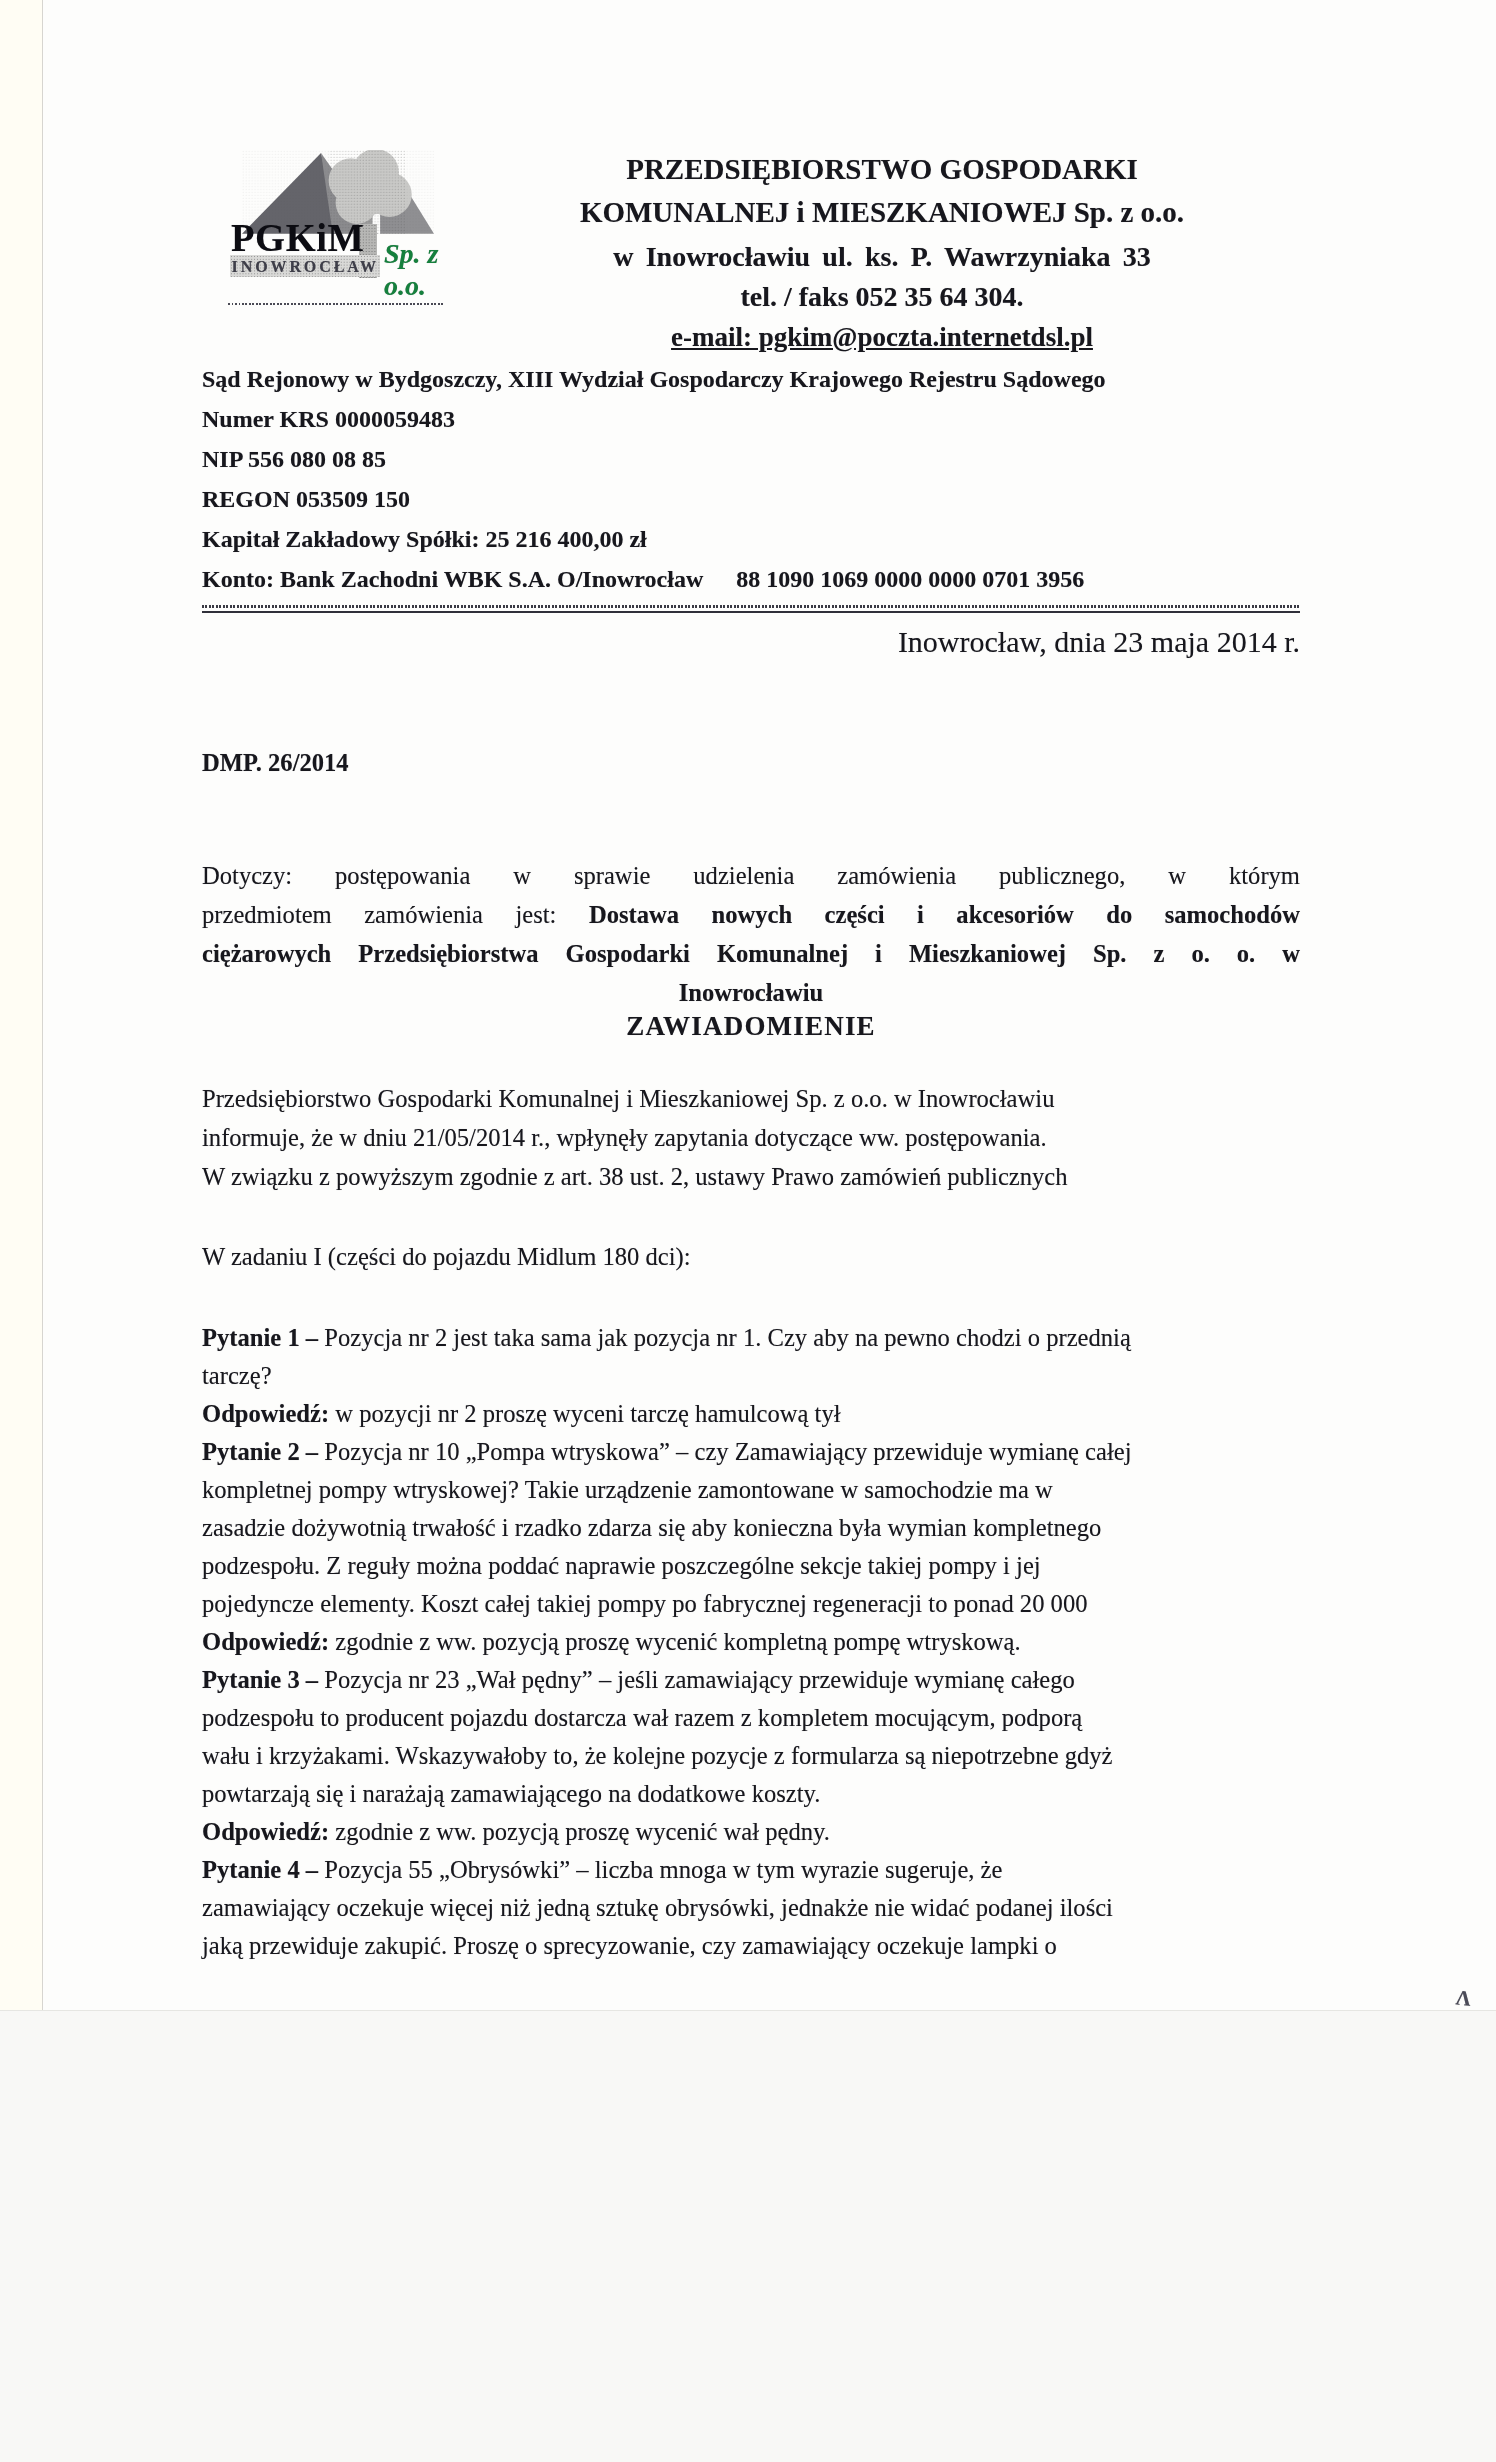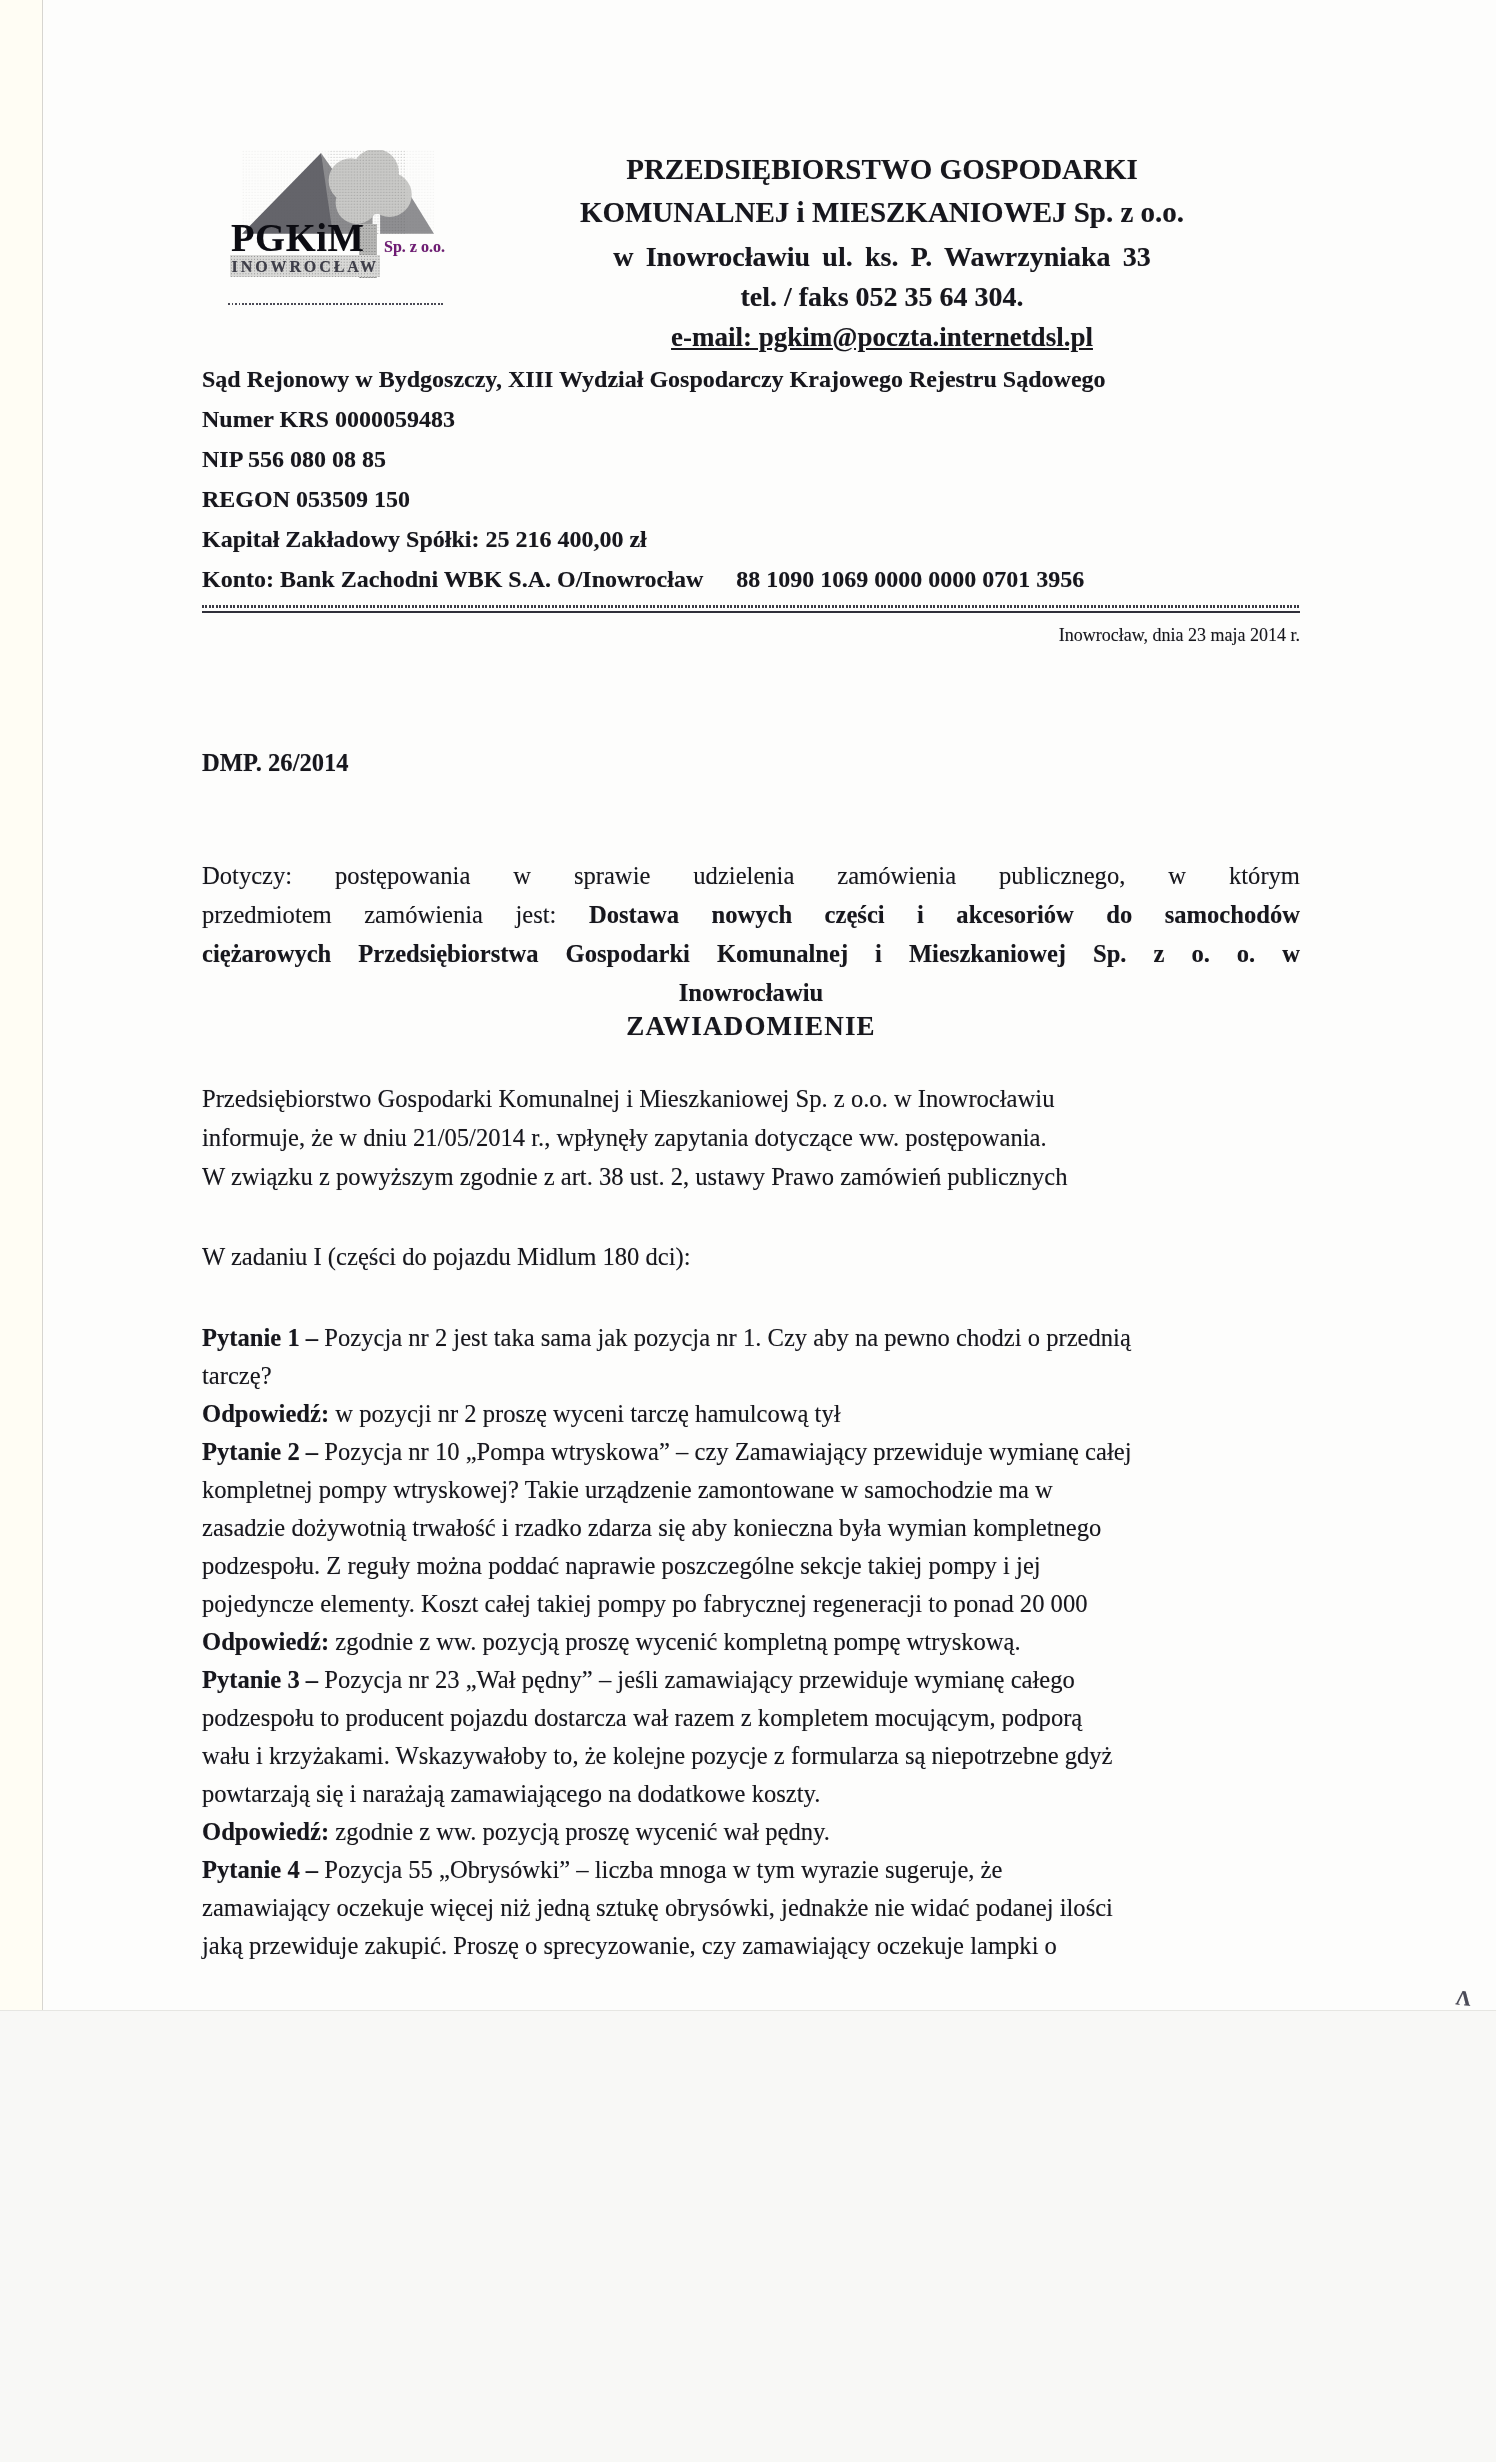--- a/index.html
+++ b/index.html
@@ -15,41 +15,41 @@
   .pen-mark{position:absolute;left:1456px;top:1986px;font-size:21px;font-weight:bold;color:#4b4b58;transform:rotate(6deg);}
   
   .logo{position:absolute;left:229px;top:145px;width:223px;height:170px;}
   .logo svg{position:absolute;left:13px;top:5.3px;}
   .logo-acronym{position:absolute;left:2.3px;top:75px;font-size:41px;font-weight:bold;letter-spacing:0.6px;color:#0c0c12;transform:scaleX(.94);transform-origin:left;line-height:34px;}
   .trunk-block{position:absolute;left:130px;top:79px;width:18px;height:54px;background:#b7b7b5;
     background-image:radial-gradient(#777 0.6px, transparent 0.9px);background-size:2.9px 2.9px;}
   .logo-band{position:absolute;left:1.2px;top:110px;width:150px;height:22px;background:#d9d9d7;
     background-image:radial-gradient(#8f8f8f 0.6px, transparent 0.9px);background-size:2.9px 2.9px;
     text-align:center;font-size:16px;font-weight:bold;letter-spacing:2.9px;color:#3e3e49;line-height:23.5px;}
-  .logo-suffix{position:absolute;left:155px;top:93px;font-size:16px;font-weight:bold;color:#701a75;}
+  .logo-suffix{position:absolute;left:155px;top:93px;font-size:28px;font-style:italic;font-weight:bold;color:#15803d;}
   .logo-dotline{position:absolute;left:-1.2px;top:158px;width:216px;height:2.3px;
     background:repeating-linear-gradient(90deg,#4a4a55 0 1.8px,transparent 1.8px 3.5px);}
   
   .head-center{position:absolute;left:495px;top:150px;width:774px;text-align:center;font-weight:bold;}
   .head-l1{font-size:29px;line-height:39px;}
   .head-l2{font-size:29px;line-height:47px;}
   .head-l3{font-size:28px;line-height:41px;word-spacing:5.3px;}
   .head-l4{font-size:28px;line-height:40px;}
   .head-l5{font-size:27px;line-height:40px;text-decoration:underline;}
   
   .registry{position:absolute;left:202px;top:359px;width:1098px;font-weight:bold;font-size:24px;}
   .registry .tline{line-height:40px;}
   .konto-row{line-height:40px;}
   .konto-number{margin-left:33px;}
   
   .separator{position:absolute;left:202px;top:605px;width:1098px;}
   .sep-dots{height:2.9px;background:repeating-linear-gradient(90deg,#3a3a44 0 1.8px,transparent 1.8px 3.5px);}
   .sep-rule{height:1.8px;background:#30303a;margin-top:3.5px;}
   
-  .date-line{position:absolute;left:202px;top:625px;width:1098px;text-align:right;font-size:18px;}
+  .date-line{position:absolute;left:202px;top:625px;width:1098px;text-align:right;font-size:30px;}
   .ref-number{position:absolute;left:202px;top:749px;font-size:24.6px;font-weight:bold;}
   .subject{position:absolute;left:202px;top:856px;width:1098px;font-size:24.6px;}
   .subject .tline{line-height:39px;text-align:center;}
   .doc-title{position:absolute;left:202px;top:1011px;width:1098px;text-align:center;font-size:27px;font-weight:bold;letter-spacing:1.2px;}
   .intro{position:absolute;left:202px;top:1079px;width:1098px;font-size:24.6px;}
   .intro .tline{line-height:39px;}
   .task-heading{position:absolute;left:202px;top:1243px;font-size:24.6px;}
   .qa{position:absolute;left:202px;top:1319px;width:1100px;font-size:24.6px;}
   .qa .tline{line-height:38px;}
   .tline{white-space:nowrap;}

